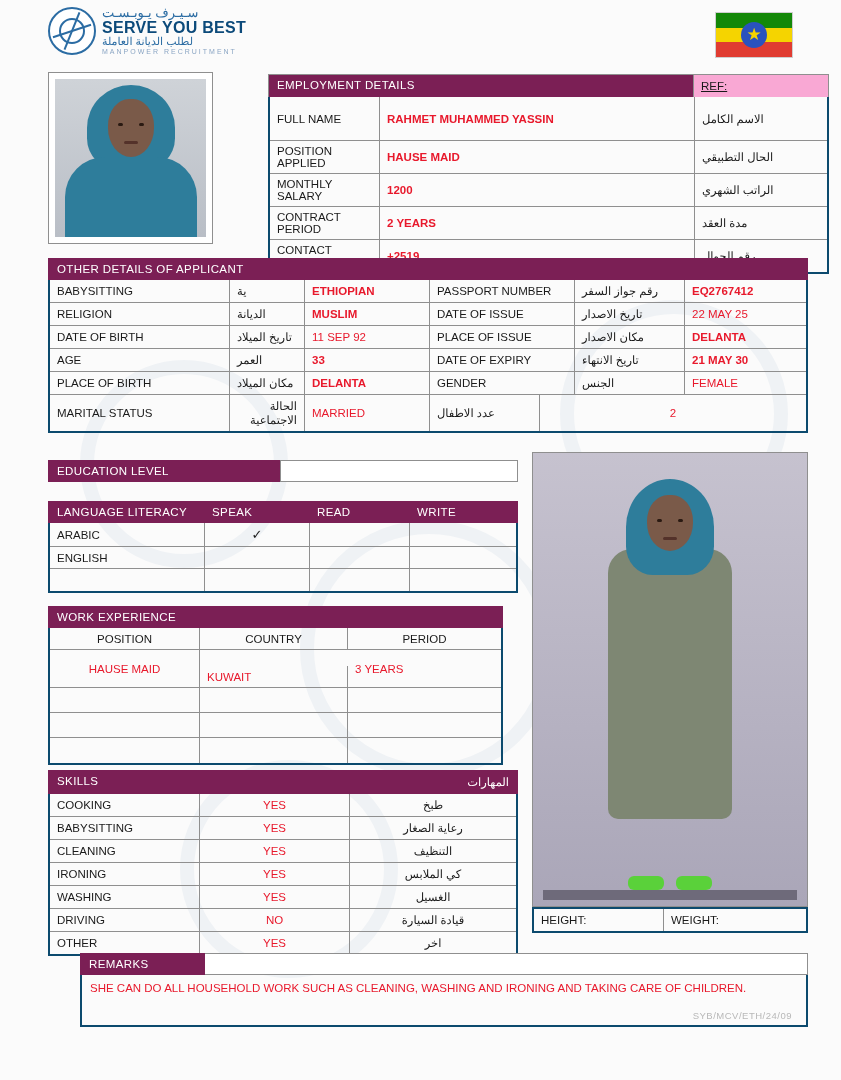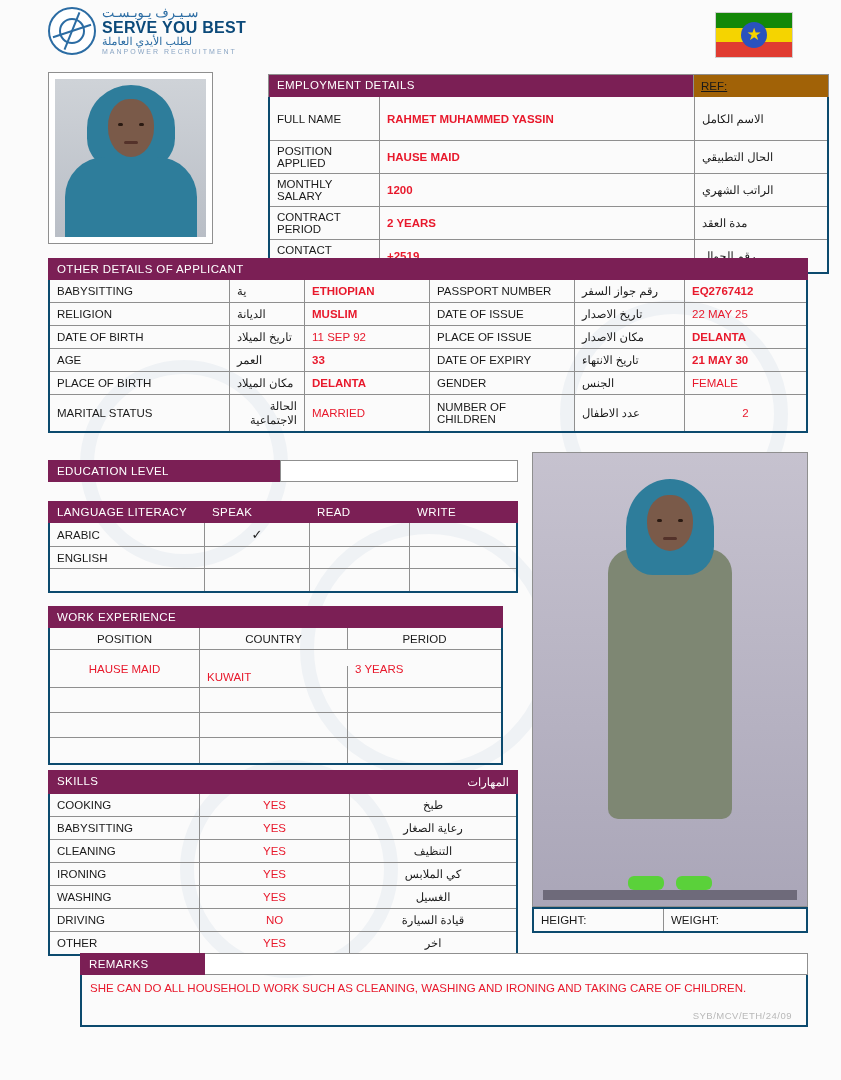--- a/index.html
+++ b/index.html
@@ -304,21 +304,21 @@
   </div>
 
   <div class="header">
     <div class="logo-wrap">
       <div class="logo-mark">
         <div class="logo-inner"></div>
       </div>
       <div class="logo-text">
         <div class="logo-ar">سـيـرف يـوبـسـت</div>
         <div class="logo-en">SERVE YOU BEST</div>
-        <div class="logo-ar2">لطلب الأيدي العاملة</div>
+        <div class="logo-ar2">لطلب الديانة العاملة</div>
         <div class="logo-sub">MANPOWER RECRUITMENT</div>
       </div>
     </div>
     <div class="flag">
       <div class="band g"></div>
       <div class="band y"></div>
       <div class="band r"></div>
       <div class="disc">★</div>
     </div>
   </div>
@@ -331,21 +331,21 @@
         <div class="eye r"></div>
         <div class="mouth"></div>
       </div>
       <div class="p-body"></div>
     </div>
   </div>
 
   <div style="position:absolute; left:232px; top:74px; width:561px;padding-left:36px;">
     <div class="row" style="border:1px solid #8f8f8f; border-bottom:none;">
       <div class="section-title" style="width:425px; border-right:1px solid #8f8f8f;">EMPLOYMENT DETAILS</div>
-      <div class="cell" style="flex:1; border-bottom:none; border-right:none; background:#a16207;text-decoration:underline;">REF:</div>
+      <div class="cell" style="flex:1; border-bottom:none; border-right:none; background:#f9a8d4;text-decoration:underline;">REF:</div>
     </div>
 
     <div class="box" style="border-top:none;">
       <div class="row">
         <div class="cell" style="width:110px;">FULL NAME</div>
         <div class="cell val" style="width:315px; min-height:44px;">RAHMET MUHAMMED YASSIN</div>
         <div class="cell ar" style="flex:1; justify-content:flex-end;">الاسم الكامل</div>
       </div>
       <div class="row">
         <div class="cell" style="width:110px;">POSITION APPLIED</div>
@@ -416,21 +416,20 @@
         <div class="cell val" style="width:125px;">DELANTA</div>
         <div class="cell" style="width:145px;">GENDER</div>
         <div class="cell ar" style="width:110px; justify-content:flex-end;">الجنس</div>
         <div class="cell val-light" style="flex:1;">FEMALE</div>
       </div>
 
       <div class="row">
         <div class="cell" style="width:180px;">MARITAL STATUS</div>
         <div class="cell ar" style="width:75px; justify-content:flex-end;">الحالة الاجتماعية</div>
         <div class="cell val-light" style="width:125px;">MARRIED</div>
-        <div class="cell" style="width:145px;">NUMBER OF CHILDREN</div>
         <div class="cell ar" style="width:110px; justify-content:flex-end;">عدد الاطفال</div>
         <div class="cell val-light" style="flex:1; justify-content:center;">2</div>
       </div>
 
     </div>
   </div>
 
   <div style="position:absolute; left:48px; top:460px; width:470px;" class="bar-row">
     <div class="section-title" style="width:232px; border:1px solid #7b1f55;">EDUCATION LEVEL</div>
     <div class="bar-blank"></div>

